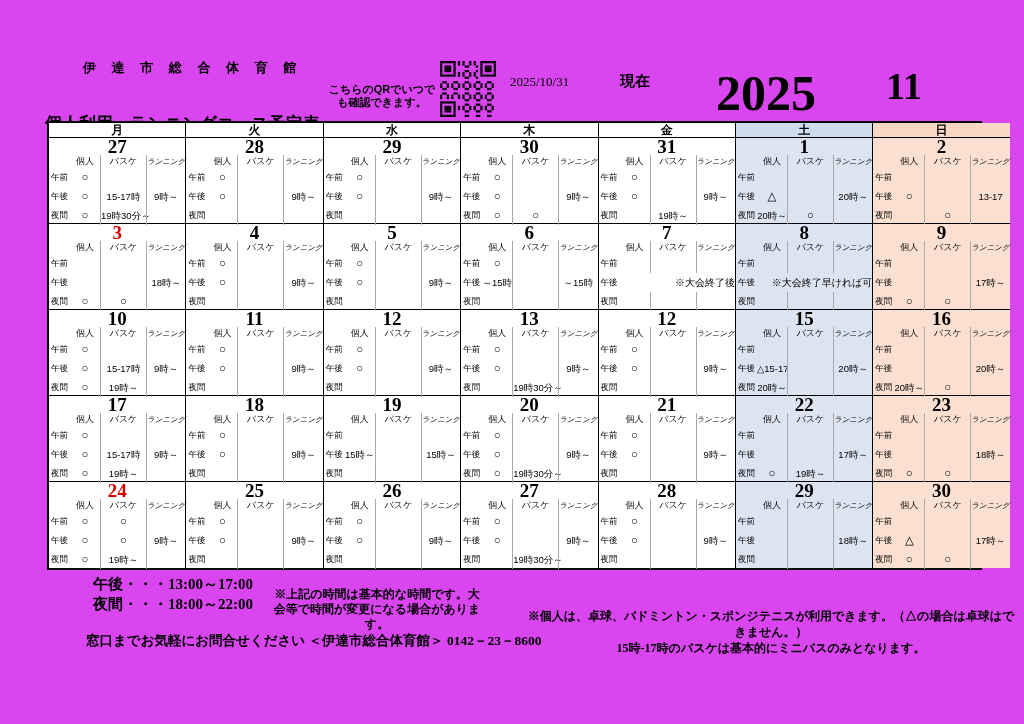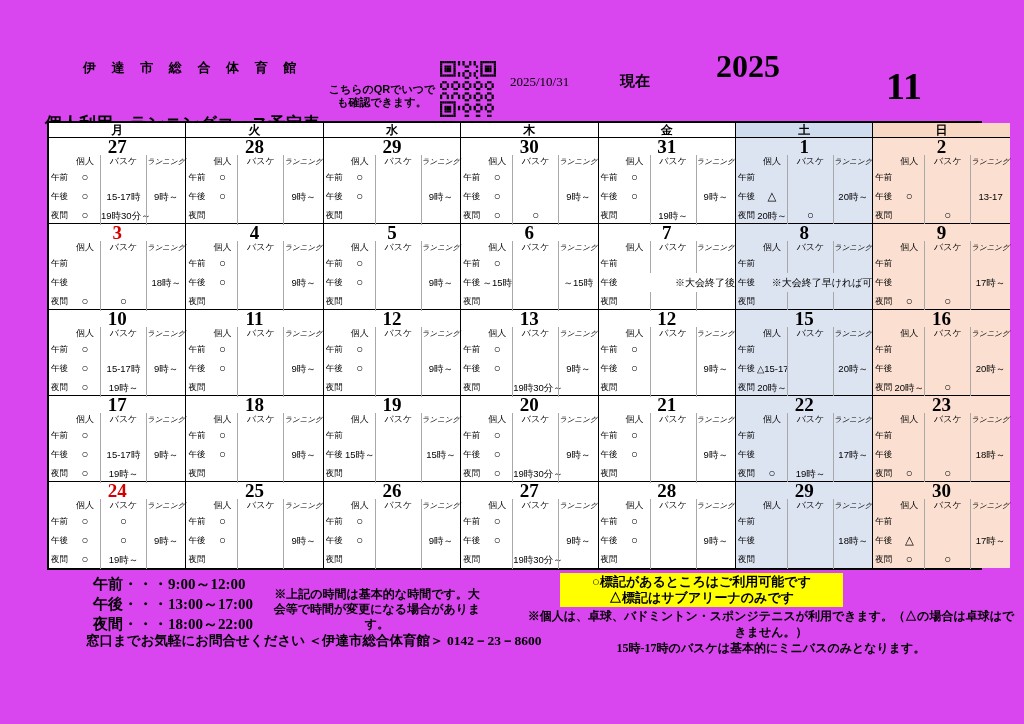--- a/index.html
+++ b/index.html
@@ -7,21 +7,21 @@
         font-family:"Liberation Sans",sans-serif;overflow:hidden;}
 
   
   .facility{position:absolute;left:83px;top:59px;font-size:13px;font-weight:bold;letter-spacing:6px;}
   .main-title{position:absolute;left:45px;top:82px;font-size:17px;font-weight:bold;margin-top:30px;}
   .qr-note{position:absolute;left:326px;top:83px;width:112px;text-align:center;
            font-size:11px;font-weight:bold;line-height:13px;}
   .qr{position:absolute;left:440px;top:61px;width:56px;height:56px;}
   .as-of-date{position:absolute;left:510px;top:74px;font-size:13px;font-family:"Liberation Serif",serif;text-align:center;}
   .as-of-label{position:absolute;left:620px;top:72px;font-size:15px;font-weight:bold;font-family:"Liberation Serif",serif;}
-  .big-year{position:absolute;left:716px;top:48px;font-size:32px;font-weight:bold;font-family:"Liberation Serif",serif;}
+  .big-year{position:absolute;left:716px;top:64px;font-size:50px;font-weight:bold;font-family:"Liberation Serif",serif;}
   .big-month{position:absolute;left:886px;top:64px;font-size:38px;font-weight:bold;font-family:"Liberation Serif",serif;}
 
   
   .cal{position:absolute;left:47px;top:121px;width:931px;display:grid;
        grid-template-columns:repeat(7,1fr);border:2px solid #000;background:#fff;}
   .cal>*{border-right:1px solid #000;border-bottom:1px solid #000;box-sizing:border-box;}
   .cal>*:nth-child(7n){border-right:none;}
   .cal>*:nth-child(n+36){border-bottom:none;}
   .dayhead{height:15px;line-height:15px;text-align:center;font-size:12px;font-weight:bold;}
   .dayhead.sat{background:#cfdcee;}
@@ -1250,28 +1250,23 @@
         <div class="vrow">
           <div class="rlabel">夜間</div>
           <div class="v circ">○</div>
           <div class="v colB circ">○</div>
           <div class="v colR"></div>
         </div>
       </div>
     </div>
 
   <div class="times">
-    <div>午前・・・9:00～12:00</div>
     <div>午後・・・13:00～17:00</div>
     <div>夜間・・・18:00～22:00</div>
   </div>
   <div class="sched-note">※上記の時間は基本的な時間です。大会等で時間が変更になる場合があります。</div>
   <div class="contact">窓口までお気軽にお問合せください ＜伊達市総合体育館＞ 0142－23－8600</div>
-  <div class="hl-box">
-    <div>○標記があるところはご利用可能です</div>
-    <div>△標記はサブアリーナのみです</div>
-  </div>
   <div class="usage-notes">
     <div>※個人は、卓球、バドミントン・スポンジテニスが利用できます。（△の場合は卓球はできません。）</div>
     <div>15時-17時のバスケは基本的にミニバスのみとなります。</div>
   </div>
 
 </div>
 
 </body></html>

